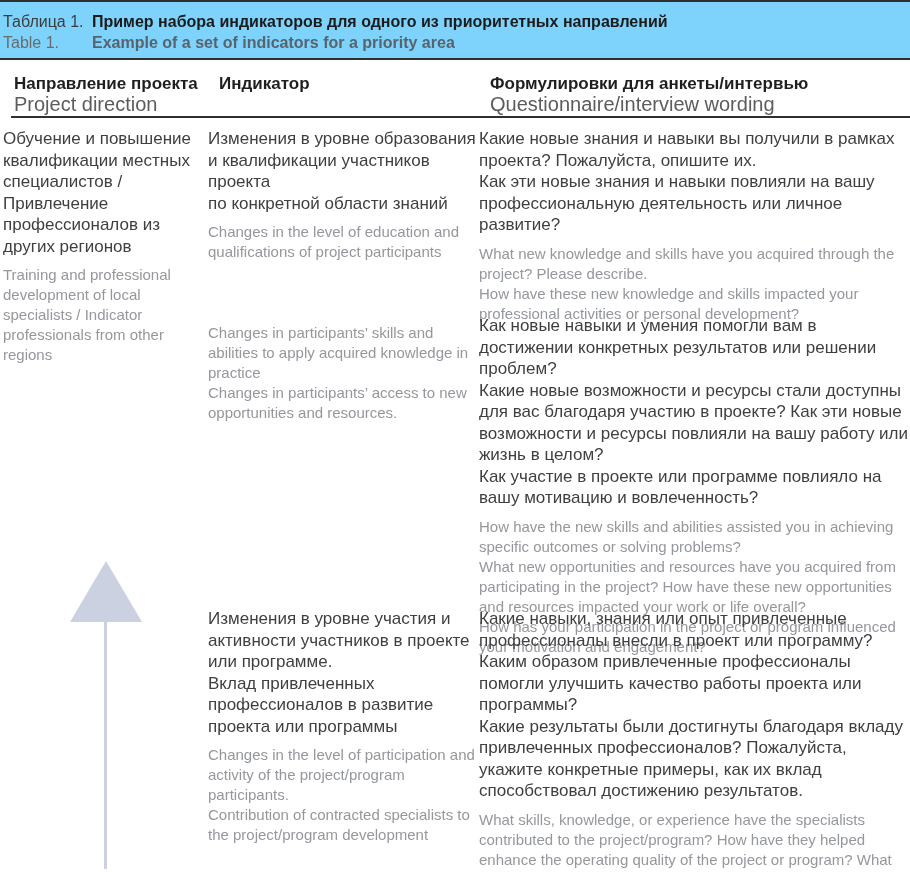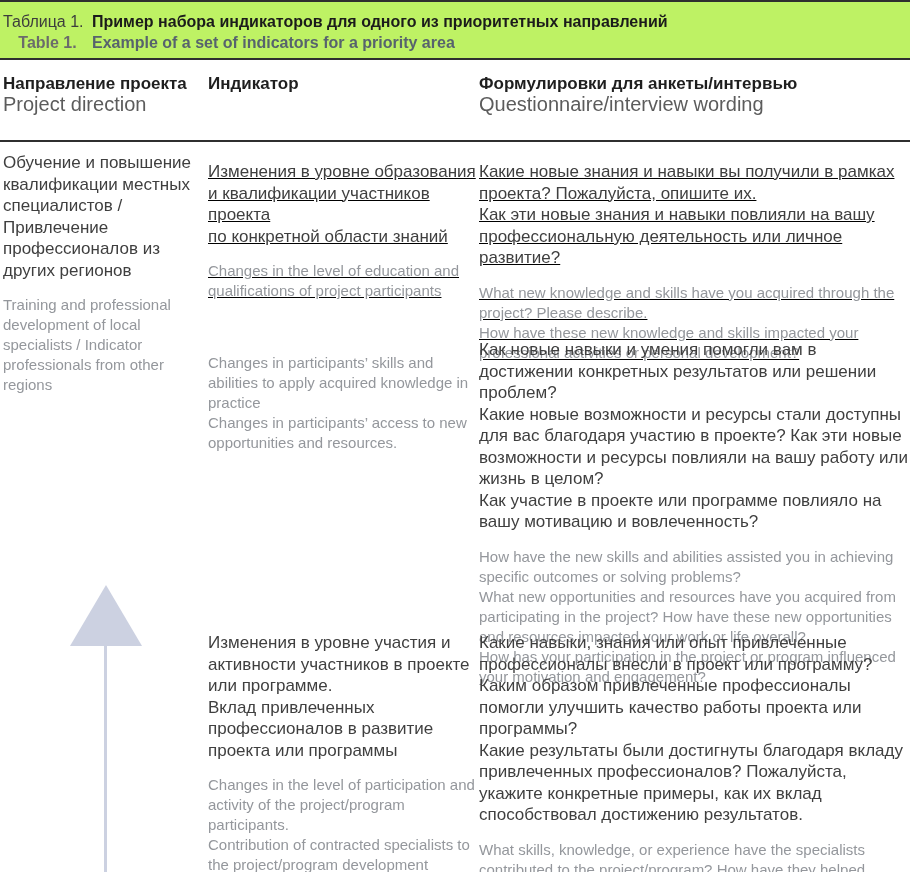--- a/index.html
+++ b/index.html
@@ -3,63 +3,64 @@
 <meta charset="utf-8">
 <style>
   html,body{margin:0;padding:0;}
   body{
     width:910px;height:872px;overflow:hidden;background:#ffffff;
     font-family:"Liberation Sans",sans-serif;
     -webkit-font-smoothing:antialiased;
   }
   
   .caption{
-    background:#bef264;
+    background:#7dd3fc;
     border-top:2px solid #2f2f2f;
     border-bottom:2px solid #2f2f2f;
     padding:9px 8px 8px 3px;
     height:39px;
   }
   .cap-line{font-size:16px;line-height:21px;}
   .cap-label-ru{display:inline-block;width:89px;color:#3d3d3d;font-weight:400;}
   .cap-title-ru{color:#1b1b1b;font-weight:700;}
-  .cap-label-en{display:inline-block;width:89px;color:#6b6b6b;font-weight:700;text-align:center;}
+  .cap-label-en{display:inline-block;width:89px;color:#6b6b6b;font-weight:400;}
   .cap-title-en{color:#57636d;font-weight:700;}
   
   .thead{
     display:grid;
     grid-template-columns:205px 271px 1fr;
-    padding:13px 0 26px 0;
+    padding:13px 0 2px 0;
     border-bottom:2px solid #2f2f2f;
+    margin-left:11px;
   }
   .th{padding-left:3px;}
   .th-ru{font-size:17px;line-height:22px;font-weight:700;color:#1f1f1f;}
   .th-en{font-size:20px;line-height:19px;font-weight:400;color:#5c5c5c;}
   
   .tbody{
     display:grid;
     grid-template-columns:205px 271px 1fr;
     grid-template-rows:195px 292px auto;
     height:751px;
   }
   .cell{padding-left:3px;overflow:visible;}
   .c1{grid-column:1;grid-row:1/4;position:relative;}
   .c2{grid-column:2;}
   .c3{grid-column:3;padding-right:0;}
-  .r1{grid-row:1;padding-top:19px;text-decoration:underline;}
+  .r1{grid-row:1;padding-top:10px;}
   .r2{grid-row:2;padding-top:2px;}
   .r3{grid-row:3;padding-top:3px;}
   .c1{padding-top:10px;}
   .txt-ru{
     font-size:17px;line-height:21.5px;color:#3f3f3f;
     white-space:pre-line;
   }
   .txt-en{
     font-size:15px;line-height:20px;color:#94979c;
-    white-space:pre-line;margin-top:14px;
+    white-space:pre-line;margin-top:8px;
   }
   
   .arrow-wrap{position:absolute;left:0;top:0;width:205px;height:751px;pointer-events:none;}
   .arrow-head{
     position:absolute;left:70px;top:443px;
     width:0;height:0;
     border-left:36px solid transparent;
     border-right:36px solid transparent;
   }
   .arrow-stem{

